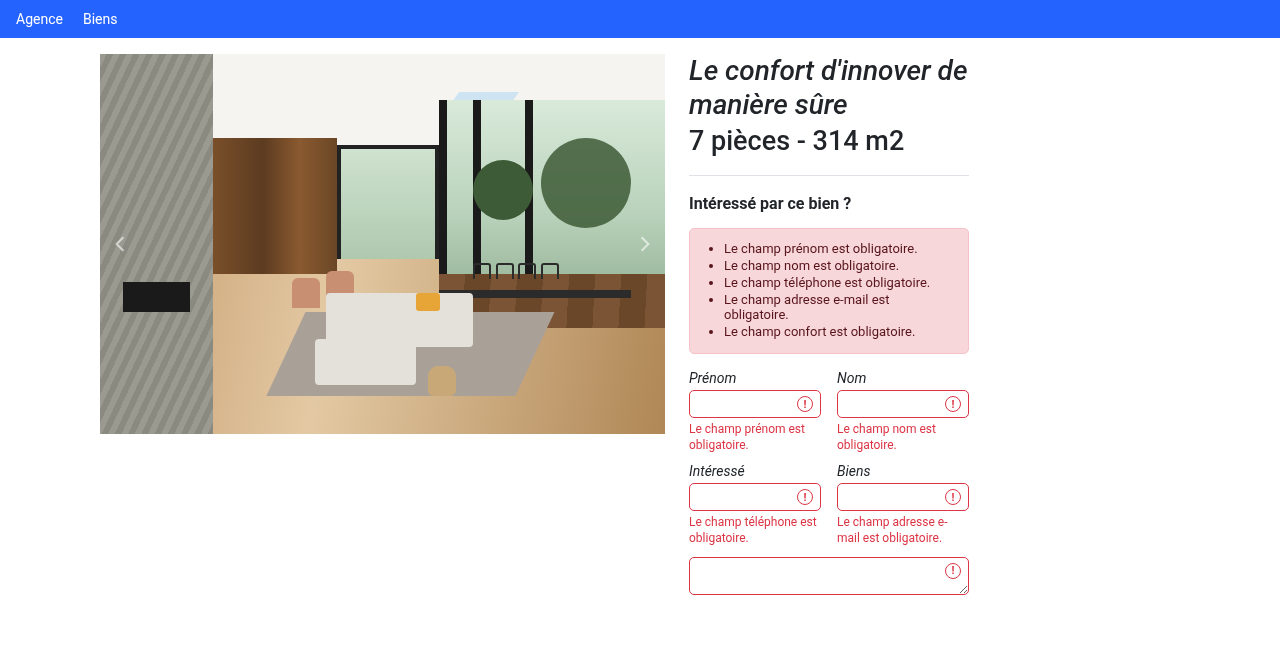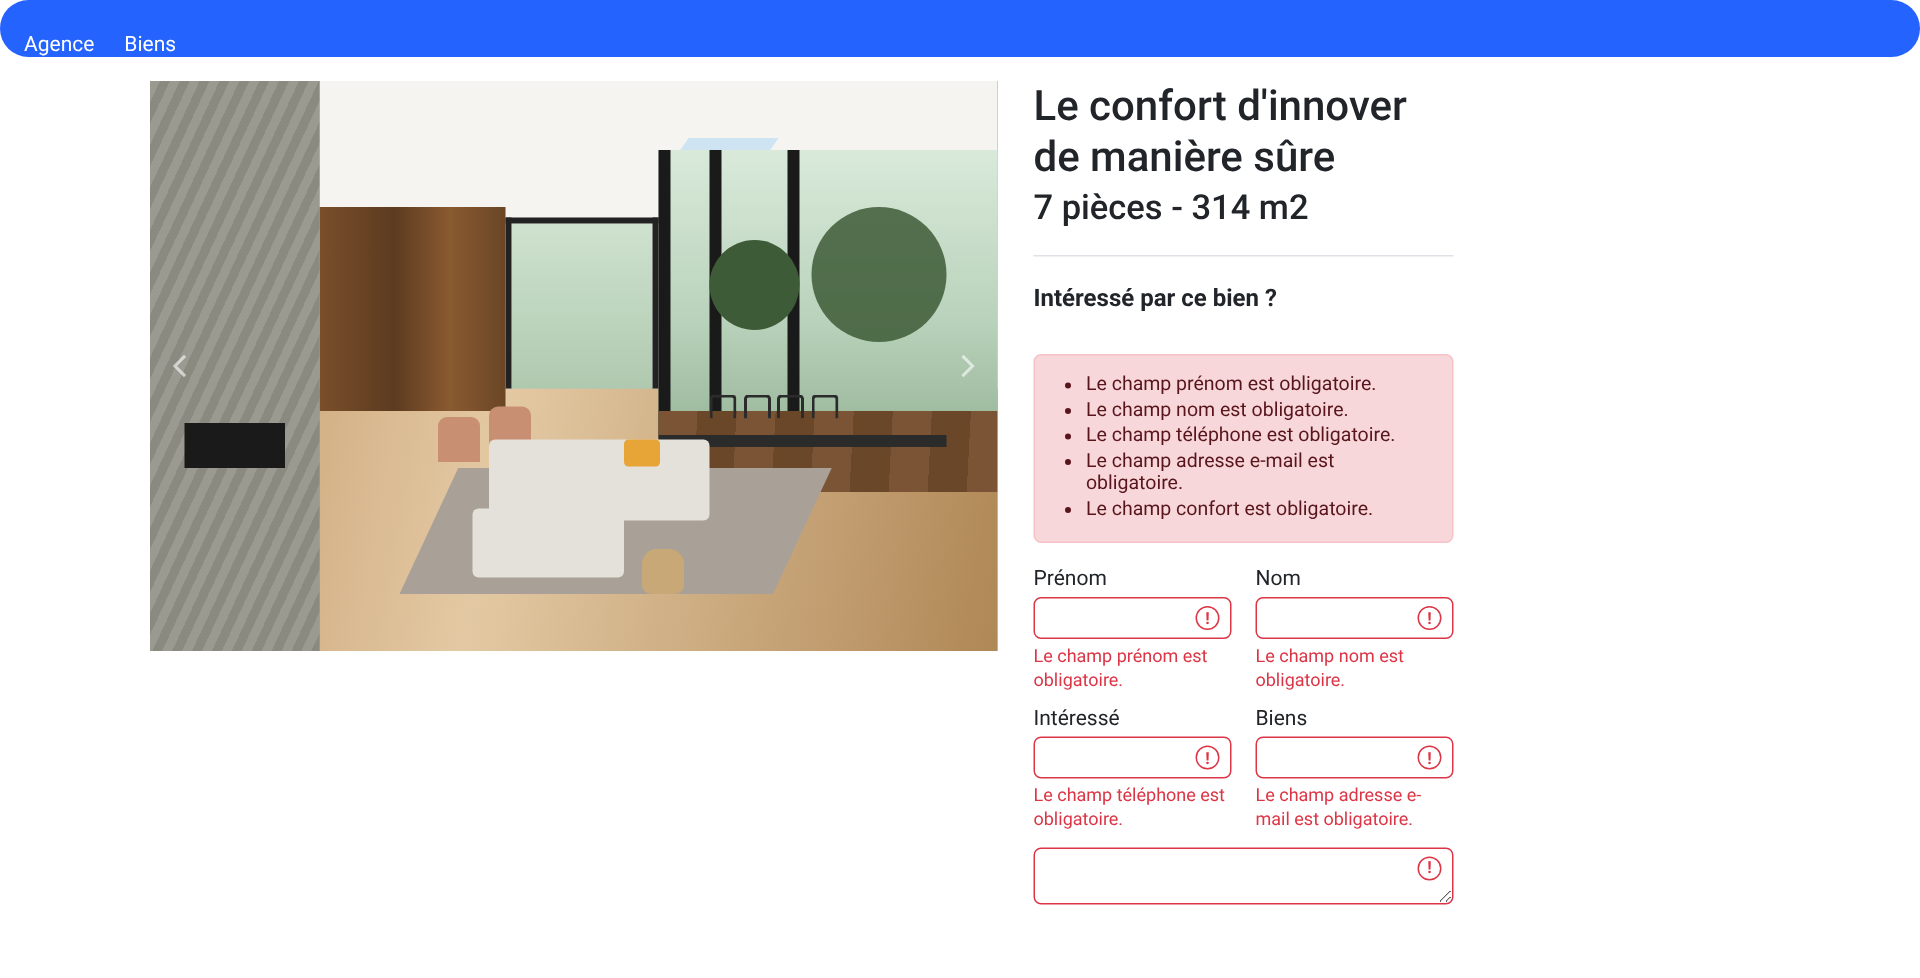--- a/index.html
+++ b/index.html
@@ -8,24 +8,23 @@
     background: #fff;
     color: #212529;
     width: 1280px;
   }
   .navbar {
     background: #0d6efd;
     background: #2563ff;
     color: #fff;
     height: 38px;
     display: flex;
-    align-items: flex-end;
+    align-items: center;
     padding: 0 16px;
     font-size: 14px;
-    border-radius: 19px;
   }
   .navbar a {
     color: #fff;
     text-decoration: none;
     margin-right: 20px;
   }
   .container {
     max-width: 1080px;
     margin: 0 auto;
     padding-top: 16px;
@@ -108,40 +107,40 @@
   .otable{position:absolute;left:60%;top:62%;width:34%;height:8px;background:#2b2b2b;}
   .stump{position:absolute;left:58%;top:82%;width:28px;height:30px;background:#c9a878;border-radius:10px 10px 6px 6px;}
   .skylight{position:absolute;left:62%;top:10%;width:60px;height:26px;background:#cfe4f2;transform:skew(-35deg,0);}
   .armchair{position:absolute;width:28px;height:30px;background:#c98f72;border-radius:6px 6px 0 0;}
   .armchair.a1{left:34%;top:59%;} .armchair.a2{left:40%;top:57%;}
   .outchair{position:absolute;width:18px;height:16px;border:2px solid #2b2b2b;border-bottom:none;border-radius:3px 3px 0 0;}
   .outchair.c1{left:66%;top:55%;} .outchair.c2{left:70%;top:55%;}
   .outchair.c3{left:74%;top:55%;} .outchair.c4{left:78%;top:55%;}
   
 
-  h1 { font-size: 28px; font-weight: 500; line-height: 1.2; margin-bottom: 4px; }
-  h2.sub { font-size: 23px; font-weight: 500; color:#212529; margin-bottom: 12px; }
+  h1 { font-size: 28px; font-weight: 500; line-height: 1.2; margin-bottom: 4px; font-style: italic; }
+  h2.sub { font-size: 27px; font-weight: 500; color:#212529; margin-bottom: 12px; }
   .price { font-size: 38px; font-weight: 700; color:#0d6efd; color:#1762ff; letter-spacing:-.5px; }
 
   hr { border: none; border-top:1px solid #dee2e6; margin:18px 0; }
 
-  h4 { font-size: 16px; font-weight: 700; margin-bottom: 28px; }
+  h4 { font-size: 16px; font-weight: 700; margin-bottom: 15px; }
 
   .alert {
     background:#f8d7da; color:#842029;
     border:1px solid #f5c2c7; border-radius:5px;
     padding:12px 14px; font-size:13px; margin-bottom:16px;
     color:#58151c;
   }
   .alert ul { list-style: disc; padding-left: 20px; }
   .alert li { margin-bottom: 2px; }
 
   .form-row { display:flex; gap:16px; margin-bottom:10px; }
   .form-col { flex:1; }
-  label { font-size:14px; display:block; margin-bottom:4px; }
+  label { font-size:14px; display:block; margin-bottom:4px;font-style:italic; }
 
   .input, textarea {
     width:100%; font-size:14px;
     border:1px solid #dc3545; border-radius:5px;
     padding:5px 28px 5px 8px;
     background:#fff;
     outline:none;
   }
   textarea { height:38px; resize:both; }
 

